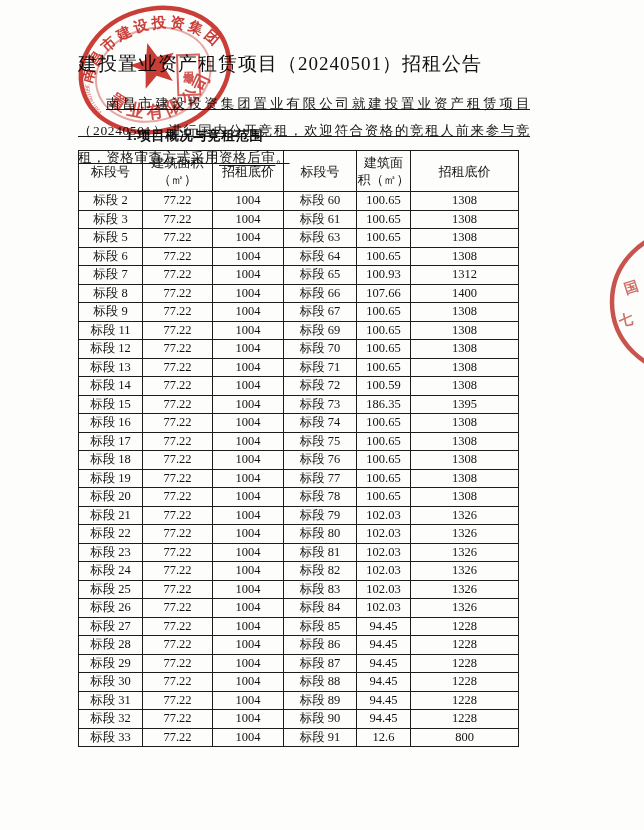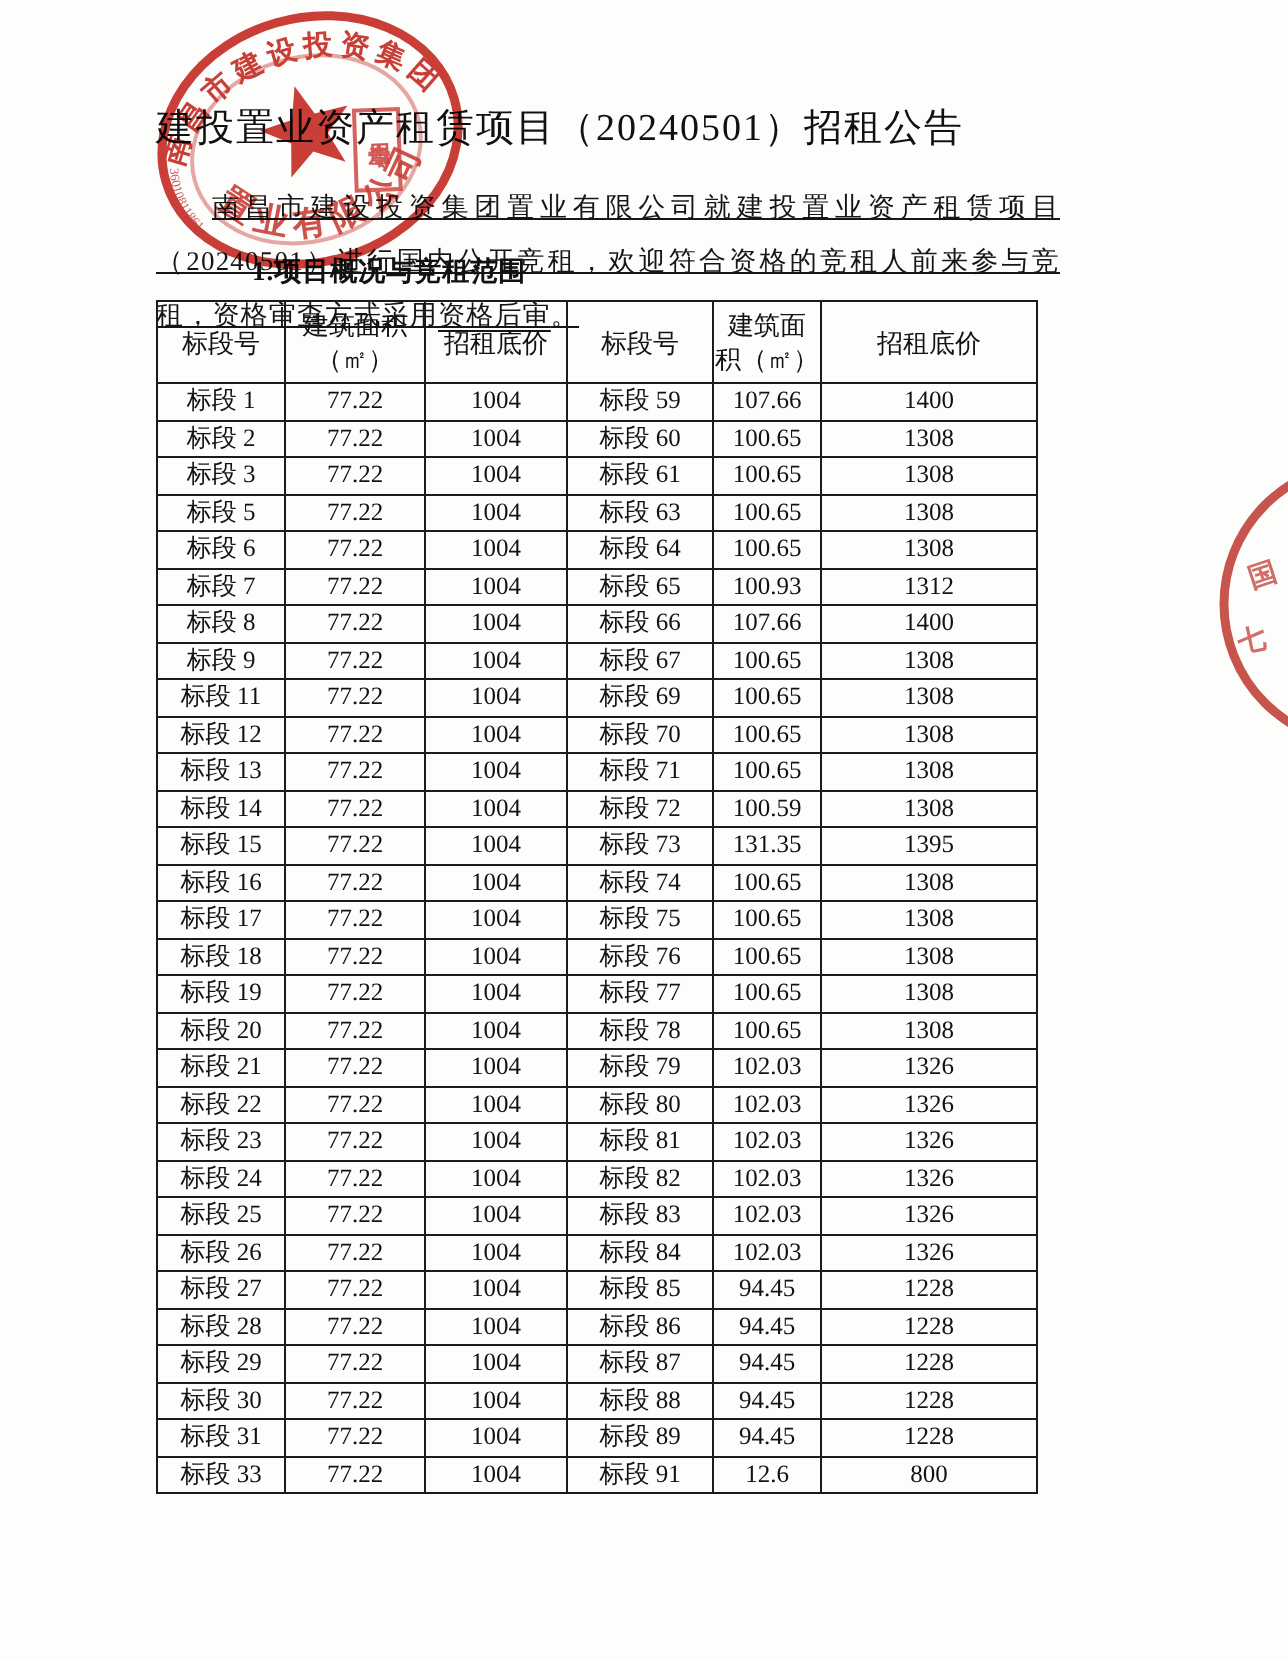--- a/index.html
+++ b/index.html
@@ -70,28 +70,20 @@
 （㎡）</th>
         <th>招租底价</th>
         <th>标段号</th>
         <th>建筑面
 积（㎡）</th>
         <th>招租底价</th>
       </tr>
     </thead>
     <tbody>
         <tr>
-          <td>标段 1</td>
-          <td>77.22</td>
-          <td>1004</td>
-          <td>标段 59</td>
-          <td>107.66</td>
-          <td>1400</td>
-        </tr>
-        <tr>
           <td>标段 2</td>
           <td>77.22</td>
           <td>1004</td>
           <td>标段 60</td>
           <td>100.65</td>
           <td>1308</td>
         </tr>
         <tr>
           <td>标段 3</td>
           <td>77.22</td>
@@ -170,21 +162,21 @@
           <td>1004</td>
           <td>标段 72</td>
           <td>100.59</td>
           <td>1308</td>
         </tr>
         <tr>
           <td>标段 15</td>
           <td>77.22</td>
           <td>1004</td>
           <td>标段 73</td>
-          <td>131.35</td>
+          <td>186.35</td>
           <td>1395</td>
         </tr>
         <tr>
           <td>标段 16</td>
           <td>77.22</td>
           <td>1004</td>
           <td>标段 74</td>
           <td>100.65</td>
           <td>1308</td>
         </tr>
@@ -298,20 +290,28 @@
           <td>1004</td>
           <td>标段 88</td>
           <td>94.45</td>
           <td>1228</td>
         </tr>
         <tr>
           <td>标段 31</td>
           <td>77.22</td>
           <td>1004</td>
           <td>标段 89</td>
+          <td>94.45</td>
+          <td>1228</td>
+        </tr>
+        <tr>
+          <td>标段 32</td>
+          <td>77.22</td>
+          <td>1004</td>
+          <td>标段 90</td>
           <td>94.45</td>
           <td>1228</td>
         </tr>
         <tr>
           <td>标段 33</td>
           <td>77.22</td>
           <td>1004</td>
           <td>标段 91</td>
           <td>12.6</td>
           <td>800</td>

